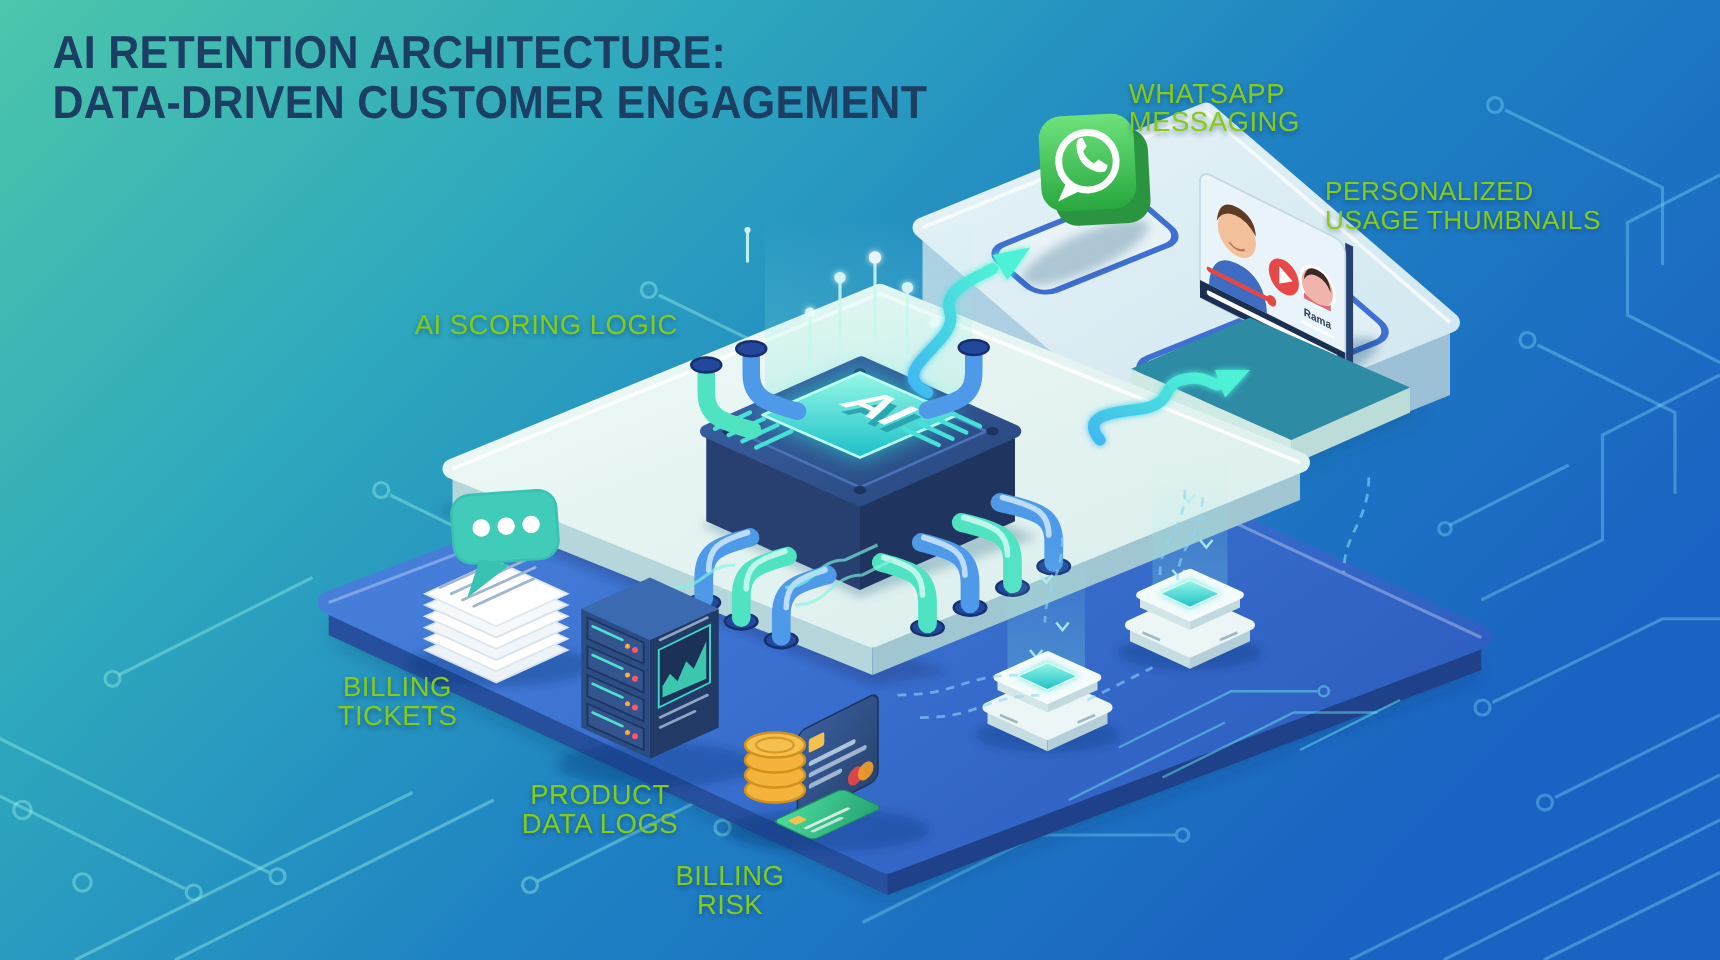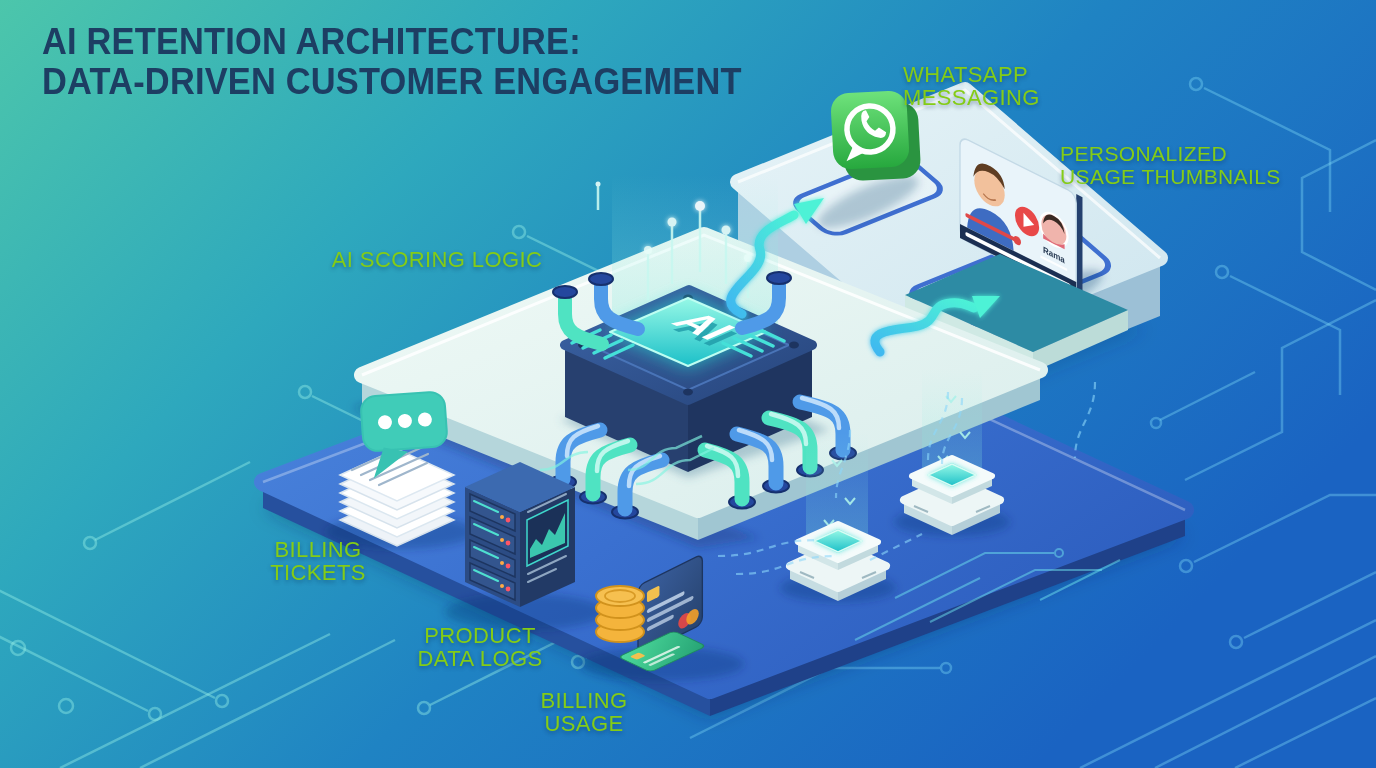--- a/index.html
+++ b/index.html
@@ -470,16 +470,16 @@
   <div>TICKETS</div>
 </div>
 
 <div class="lbl center" style="left:480px;top:624px;">
   <div>PRODUCT</div>
   <div>DATA LOGS</div>
 </div>
 
 <div class="lbl center" style="left:584px;top:689px;">
   <div>BILLING</div>
-  <div>USAGE</div>
+  <div>RISK</div>
 </div>
 
 </div>
 
 </body></html>

